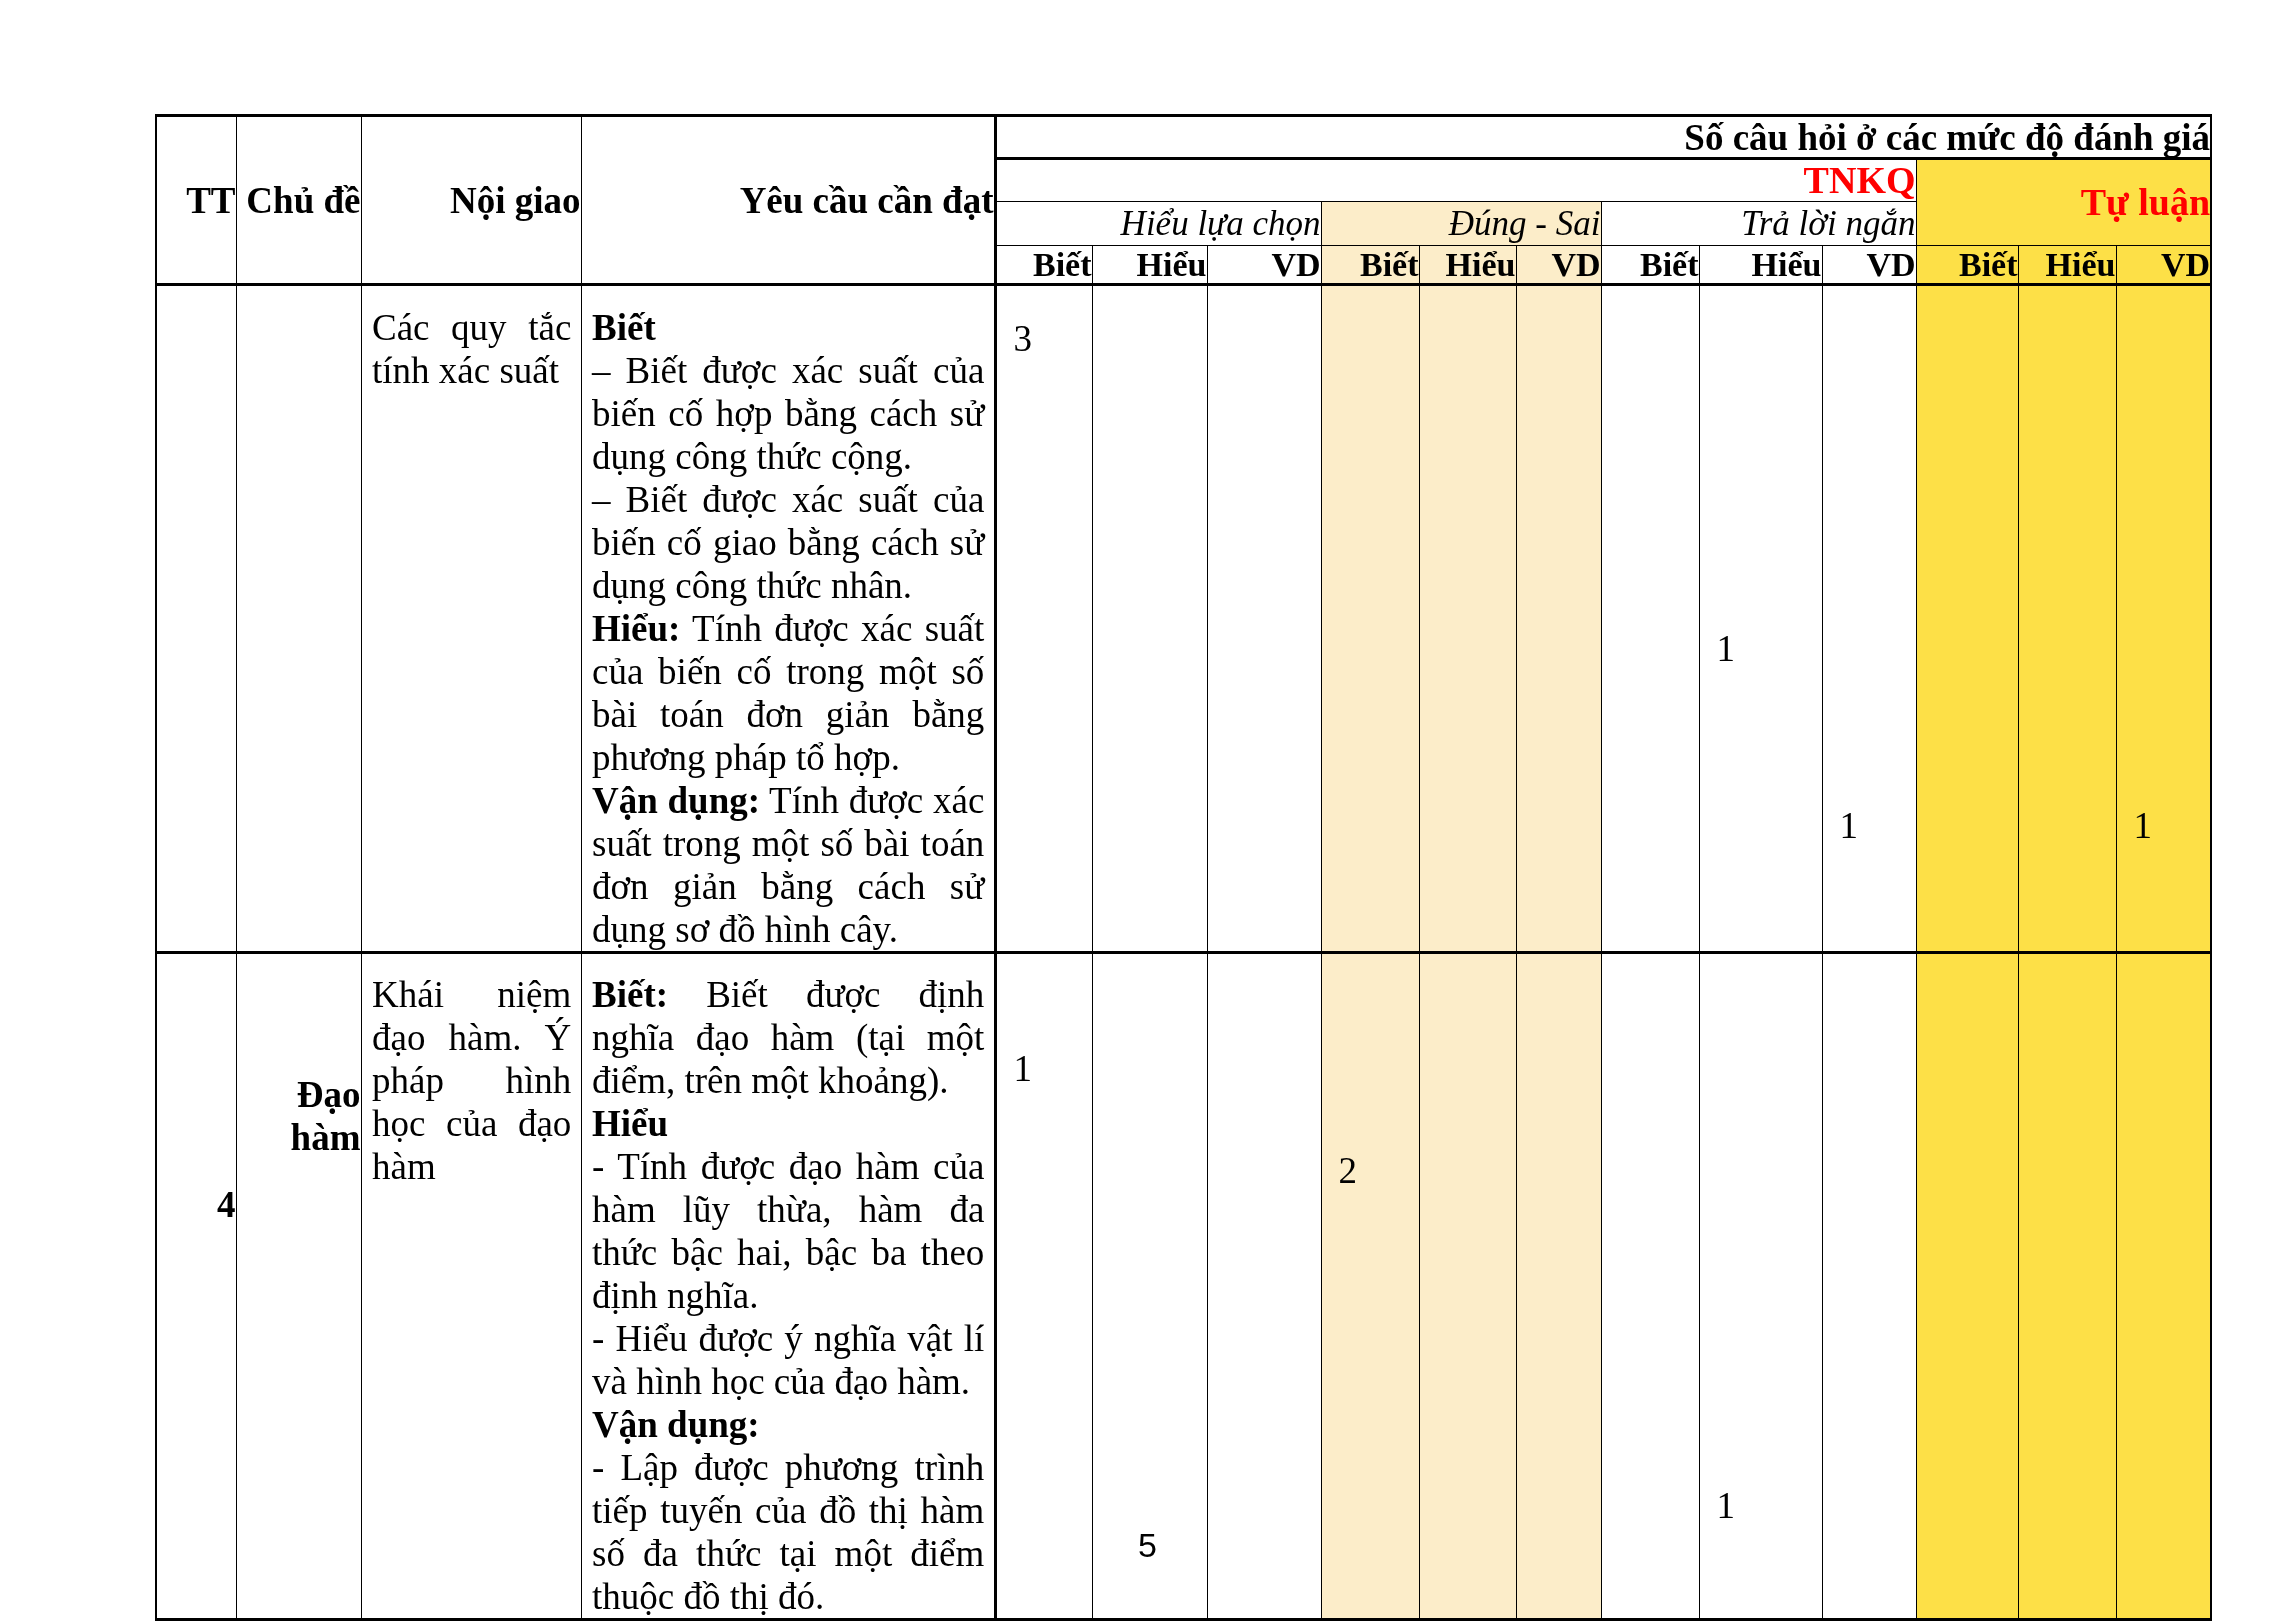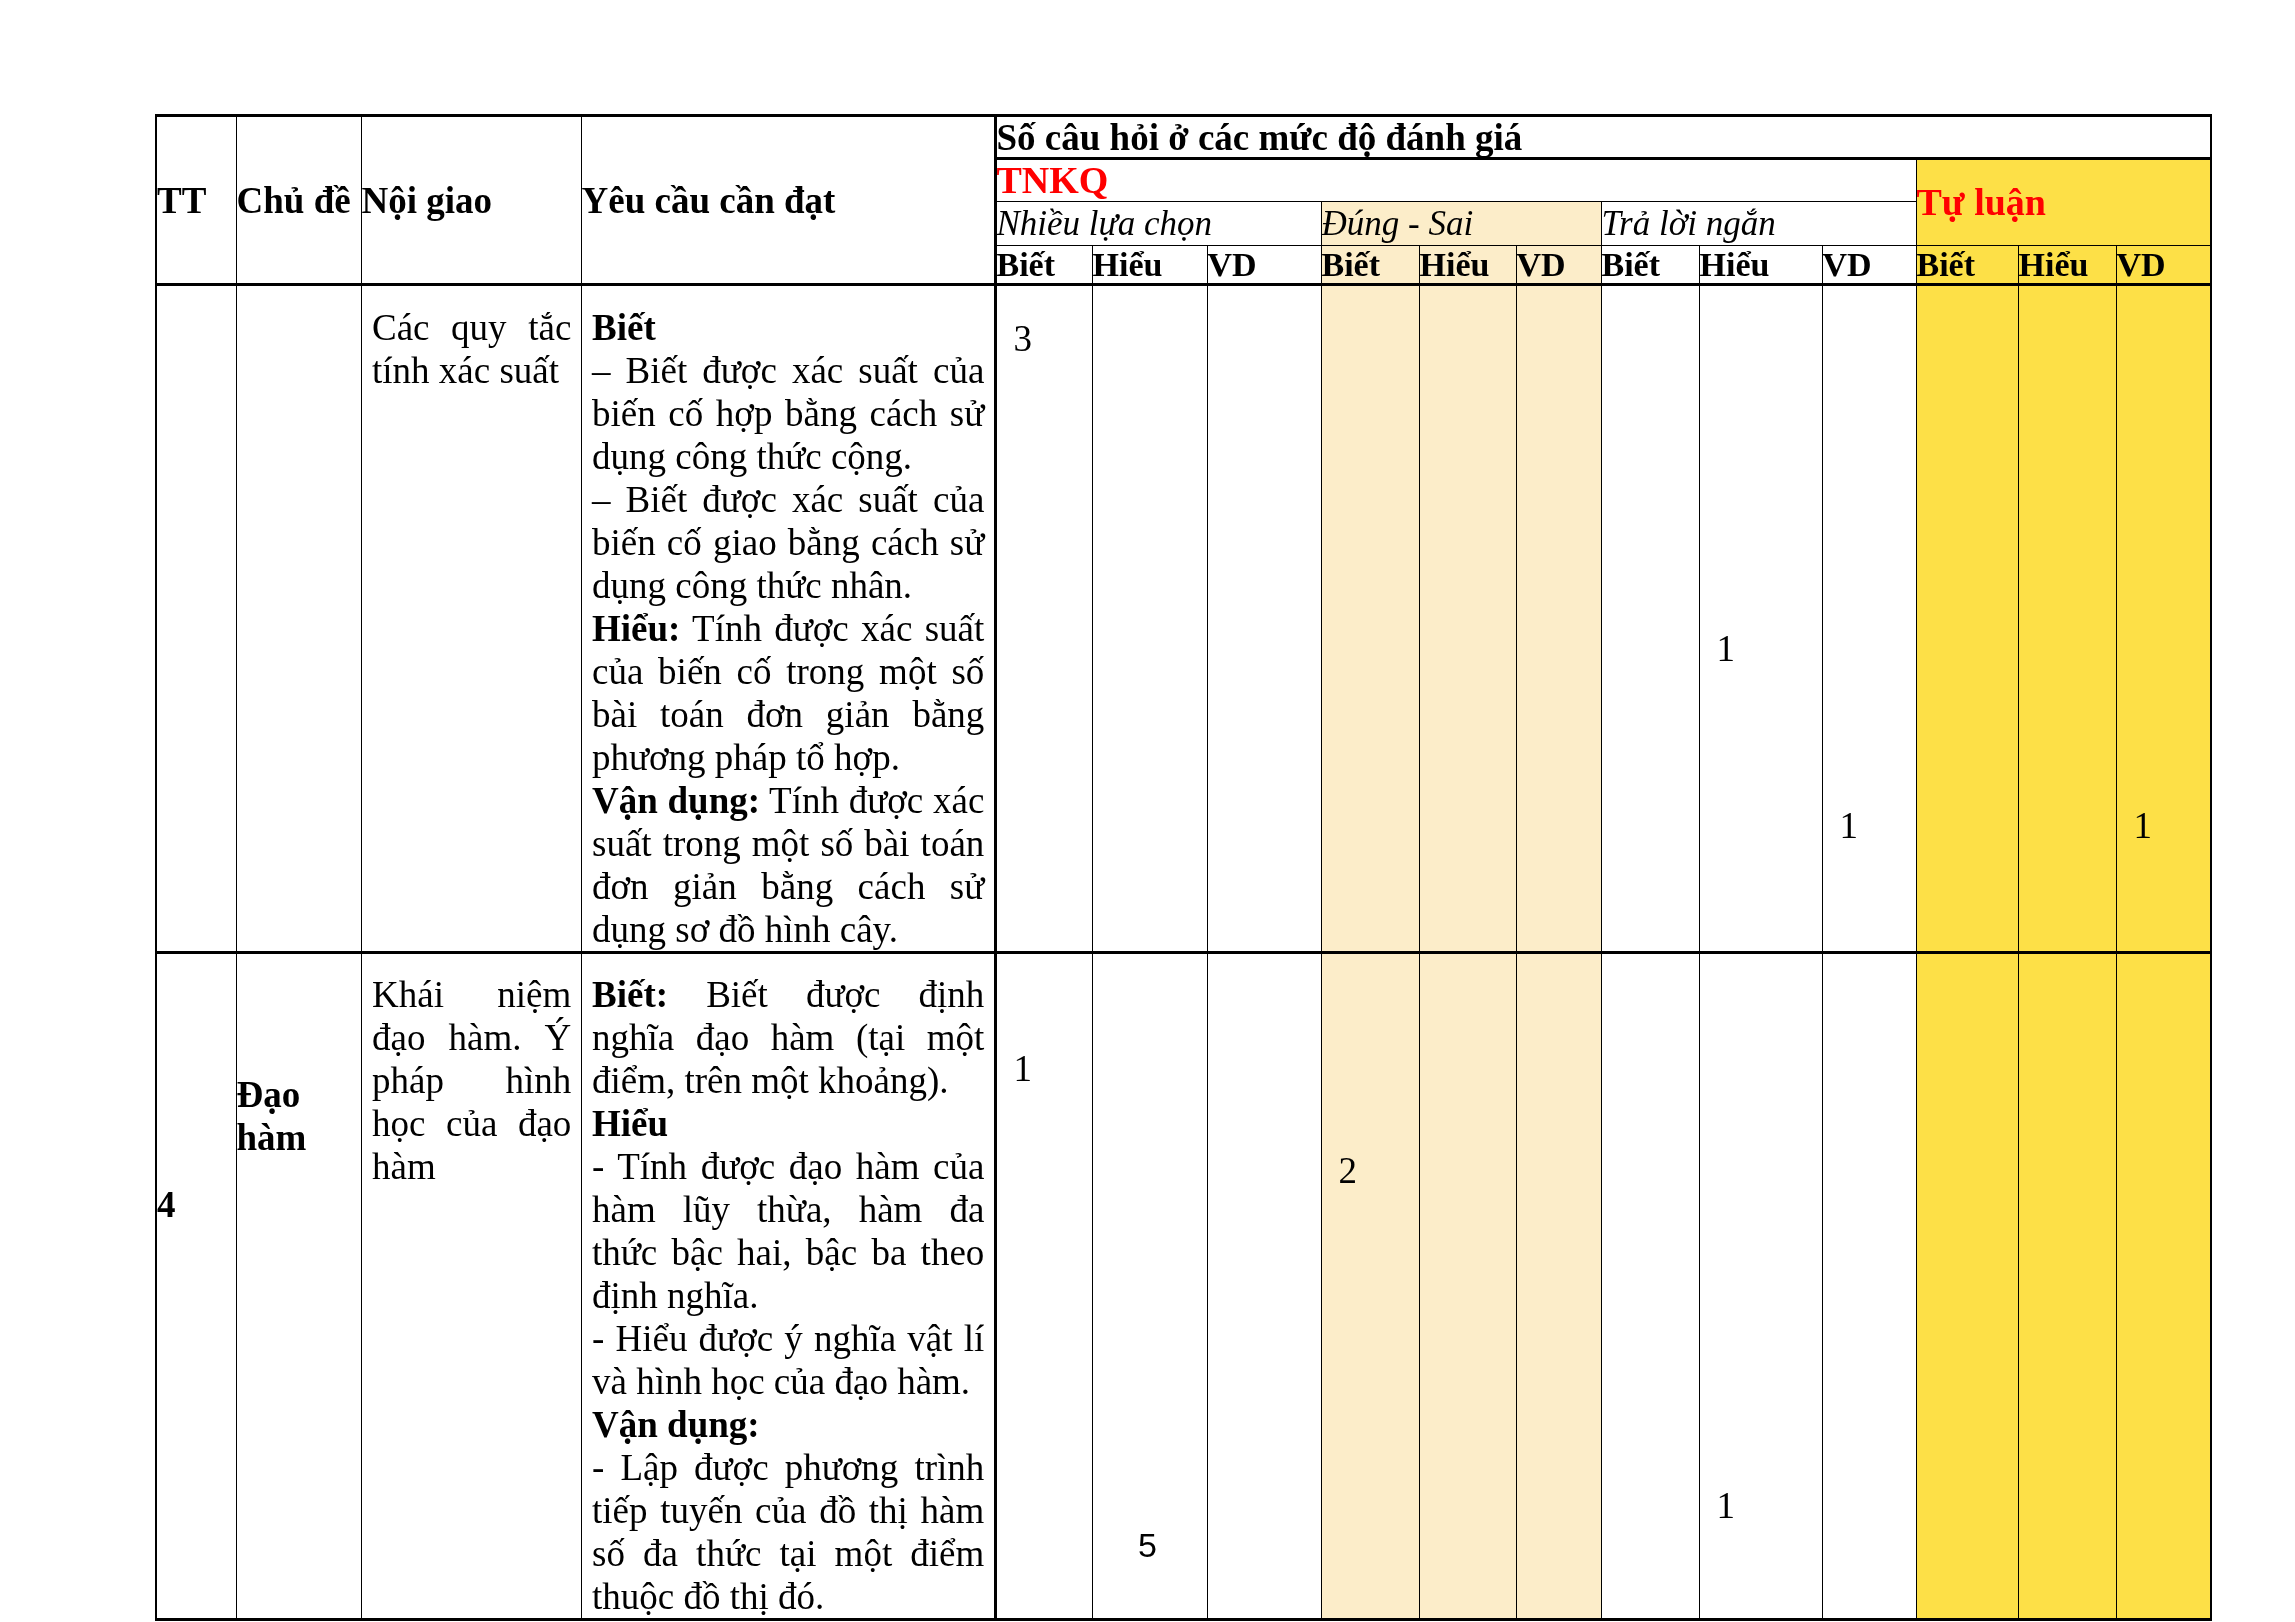--- a/index.html
+++ b/index.html
@@ -4,21 +4,21 @@
 <style>
   html,body{margin:0;padding:0;}
   body{
     width:2295px;height:1622px;background:#ffffff;position:relative;
     font-family:"Liberation Serif", serif;color:#000;overflow:hidden;
   }
   table.spec{
     border-collapse:collapse;table-layout:fixed;
     position:absolute;left:155px;top:114px;width:2057px;
   }
-  td{border:1.3px solid #000;padding:0;vertical-align:middle;text-align:left;
+  td{border:1.3px solid #000;padding:0;vertical-align:middle;text-align:right;
      overflow:hidden;}
   
   .bt{border-top-width:3.3px;}
   .bb{border-bottom-width:3.3px;}
   .bl{border-left-width:2.6px;}
   .br{border-right-width:2.6px;}
   .thickL{border-left-width:3.3px;}
   
   .ds{background:#FCEDC9;}
   .tl{background:#fde047;}
@@ -80,21 +80,21 @@
     <td rowspan="4" class="h-main bt bb">Yêu cầu cần đạt</td>
     <td colspan="12" class="h-main bt br bb thickL">Số câu hỏi ở các mức độ đánh giá</td>
   </tr>
 
   <tr style="height:41px">
     <td colspan="9" class="h-red thickL">TNKQ</td>
     <td colspan="3" rowspan="2" class="h-red tl br">Tự luận</td>
   </tr>
 
   <tr style="height:44px">
-    <td colspan="3" class="h-group thickL">Nhiều lựa chọn</td>
+    <td colspan="3" class="h-group thickL">Hiểu lựa chọn</td>
     <td colspan="3" class="h-group ds">Đúng - Sai</td>
     <td colspan="3" class="h-group">Trả lời ngắn</td>
   </tr>
 
   <tr style="height:38px">
     <td class="h-level bb thickL">Biết</td>
     <td class="h-level bb">Hiểu</td>
     <td class="h-level bb">VD</td>
     <td class="h-level bb ds">Biết</td>
     <td class="h-level bb ds">Hiểu</td>

